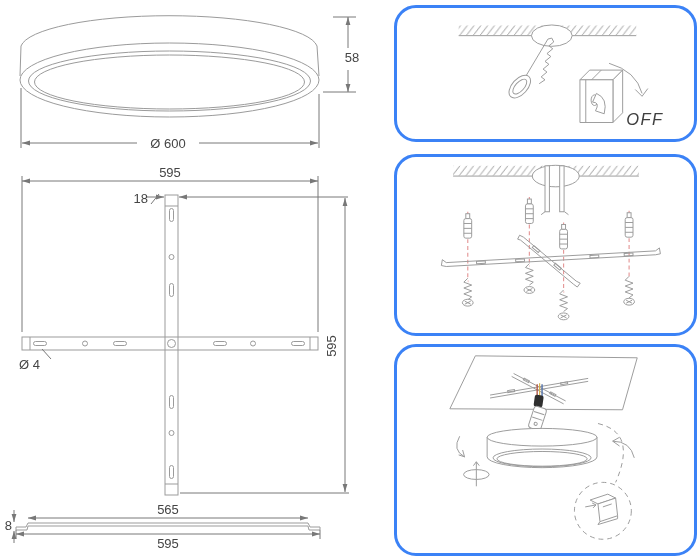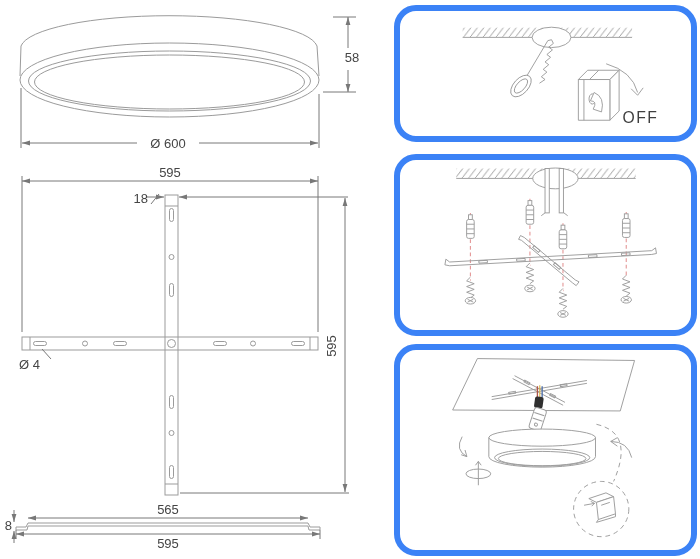--- a/index.html
+++ b/index.html
@@ -1,20 +1,20 @@
 <!DOCTYPE html>
 <html><head>
 <meta charset="utf-8">
 <style>
   html,body{margin:0;padding:0;background:#fff;}
   .sheet{position:relative;width:700px;height:559px;background:#fff;overflow:hidden;
          font-family:"Liberation Sans",sans-serif;}
   .abs{position:absolute;}
-  .panel{position:absolute;left:394px;width:303px;border:6px solid #3b82f6;
-         border-radius:22px;box-sizing:border-box;background:#fff;}
+  .panel{position:absolute;left:394px;width:303px;border:3px solid #3b82f6;
+         border-radius:22px;box-sizing:border-box;background:#fff;font-style:italic;}
   .panel svg{display:block;width:100%;height:100%;}
   
   .s  {stroke:#9b9b9b;fill:none;stroke-width:1;}
   .sw {stroke:#9b9b9b;fill:#fff;stroke-width:1;}
   .d  {stroke:#787878;fill:none;stroke-width:1;}
   .pink{stroke:#e59a9a;fill:none;stroke-width:1.2;stroke-dasharray:4 3;}
   .dash{stroke-dasharray:5 4;}
   text.dim{font-family:"Liberation Sans",sans-serif;font-size:13px;fill:#454545;}
   text.off{font-family:"Liberation Sans",sans-serif;font-size:17px;fill:#3f3f3f;letter-spacing:1.5px;}
 </style>

